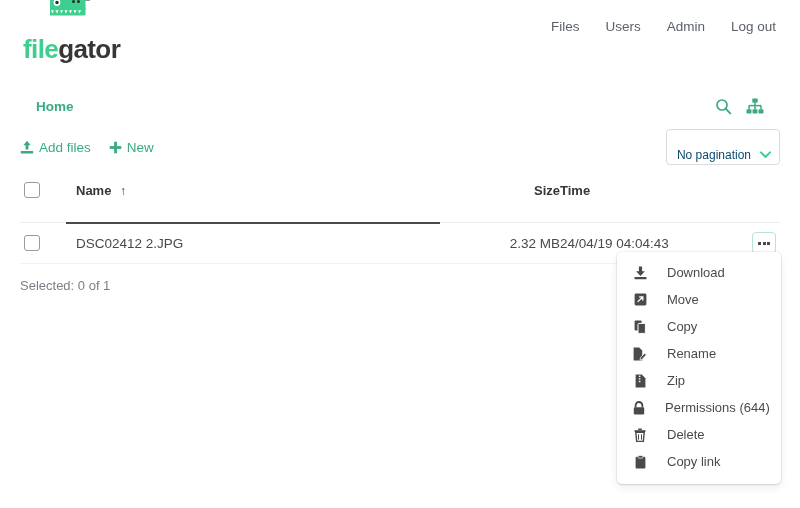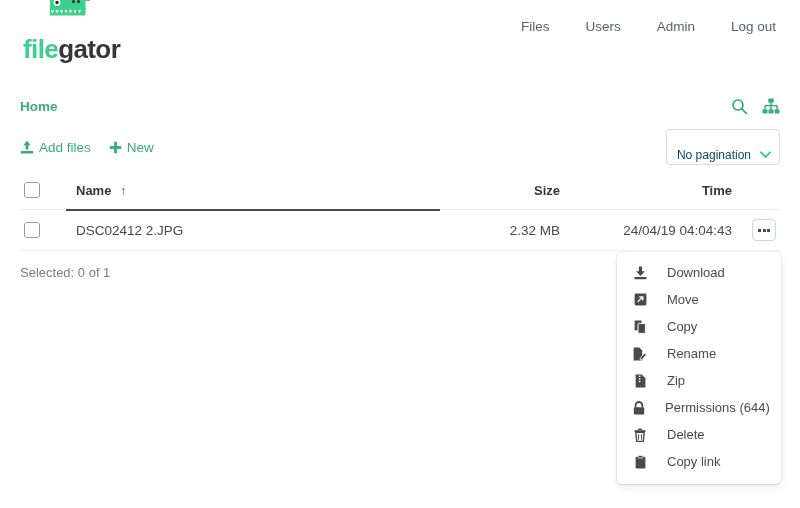--- a/index.html
+++ b/index.html
@@ -31,34 +31,34 @@
     margin-left: 3px;
     line-height: 1;
   }
   #brand-text .w1 { color: #3ecf8e; }
   #brand-text .w2 { color: #363636; }
 
   #nav-links {
     margin-left: auto;
     display: flex;
     align-items: center;
-    gap: 36px;
+    gap: 26px;
   }
   .nav-link {
     font-size: 13.5px;
     color: #5b6168;
     text-decoration: none;
     cursor: pointer;
     white-space: nowrap;
   }
 
   
   #crumb-row {
     margin-top: 44px;
-    padding: 0 20px;
+    padding: 0 36px;
     display: flex;
     align-items: center;
     height: 20px;
   }
   #breadcrumb {
     font-size: 13.5px;
     color: #3aab7f;
     font-weight: bold;
     cursor: pointer;
   }
@@ -106,29 +106,29 @@
   #file-table {
     margin-top: 22px;
     padding: 0 20px;
     width: 100%;
   }
   table { width: 100%; border-collapse: collapse; }
   thead th {
     font-size: 13px;
     color: #363636;
     font-weight: bold;
-    padding: 0 0 11px 0;
+    padding: 0 0 24px 0;
     border-bottom: 1px solid #ededee;
     vertical-align: bottom;
   }
   thead th.sorted { border-bottom: 2px solid #4a4a4a; }
   th.c-check, td.c-check { width: 46px; padding-left: 4px; }
   th.c-name, td.c-name { text-align: left; padding-left: 10px; }
   th.c-size, td.c-size { text-align: right; width: 120px; }
-  th.c-time, td.c-time { text-align: right; width: 172px; }
+  th.c-time, td.c-time { text-align: left; width: 172px; }
   th.c-act,  td.c-act  { width: 48px; text-align: right; padding-right: 4px; }
 
   tbody td {
     font-size: 13.5px;
     color: #4a4a4a;
     padding: 9px 0;
     border-bottom: 1px solid #f2f2f3;
     vertical-align: middle;
   }
   tbody td.c-name { padding-left: 10px; }

